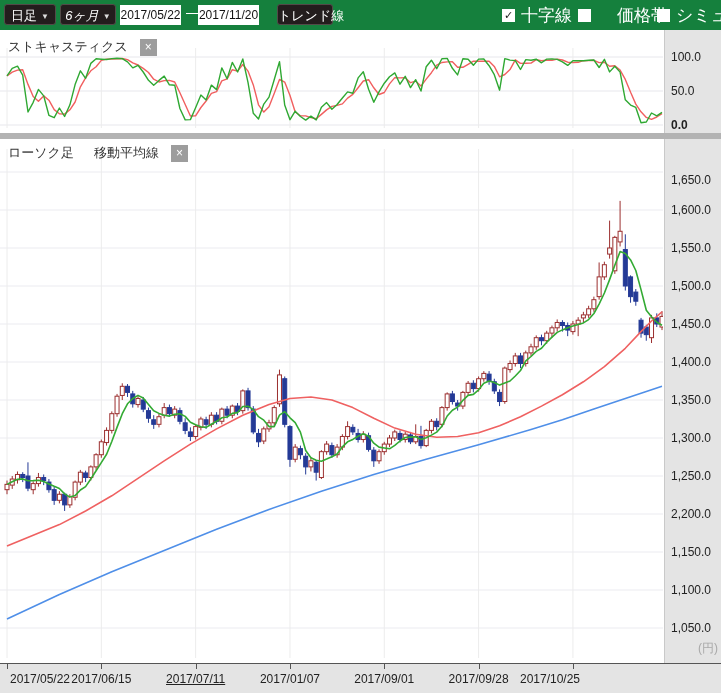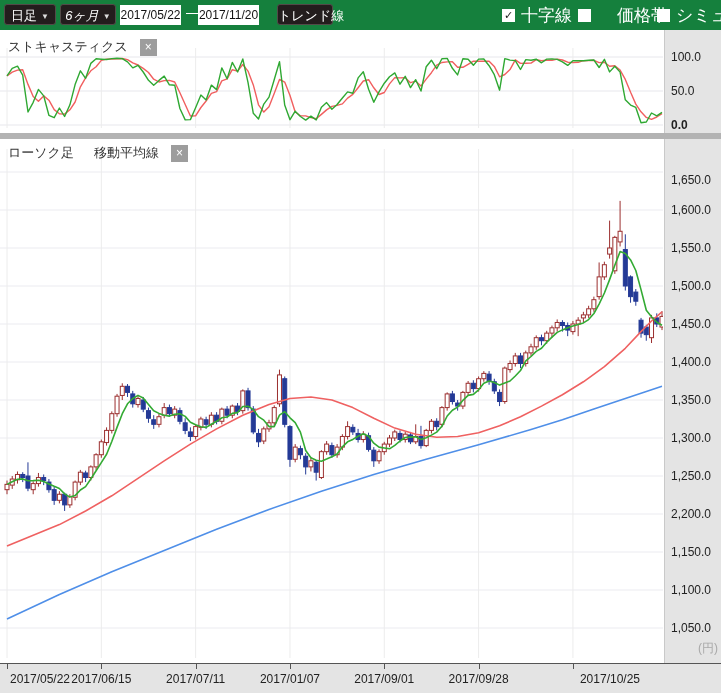--- a/index.html
+++ b/index.html
@@ -389,22 +389,22 @@
       <span class="ylab" style="top: 481px;">1,050.0</span>
     </div>
 </div>
 
 <div class="datestrip" id="datestrip">
     <div class="xtick" style="left: 7px;"></div>
     <div class="xlab" style="left: 2px;">2017/05/22</div>
     <div class="xtick" style="left: 101.32px;"></div>
     <div class="xlab" style="left: 63.32px;">2017/06/15</div>
     <div class="xtick" style="left: 195.64px;"></div>
-    <div class="xlab" style="left: 157.64px;">2017/07/11</div>
+    <div class="xlab" style="left: 157.64px; text-decoration: underline;">2017/07/11</div>
     <div class="xtick" style="left: 289.96px;"></div>
     <div class="xlab" style="left: 251.96px;">2017/01/07</div>
     <div class="xtick" style="left: 384.28px;"></div>
     <div class="xlab" style="left: 346.28px;">2017/09/01</div>
     <div class="xtick" style="left: 478.6px;"></div>
     <div class="xlab" style="left: 440.6px;">2017/09/28</div>
     <div class="xtick" style="left: 572.92px;"></div>
-    <div class="xlab" style="left: 564px; text-align: right;">2017/10/25</div>
+    <div class="xlab" style="left: 512px;">2017/10/25</div>
   </div>
 
 </body></html>

